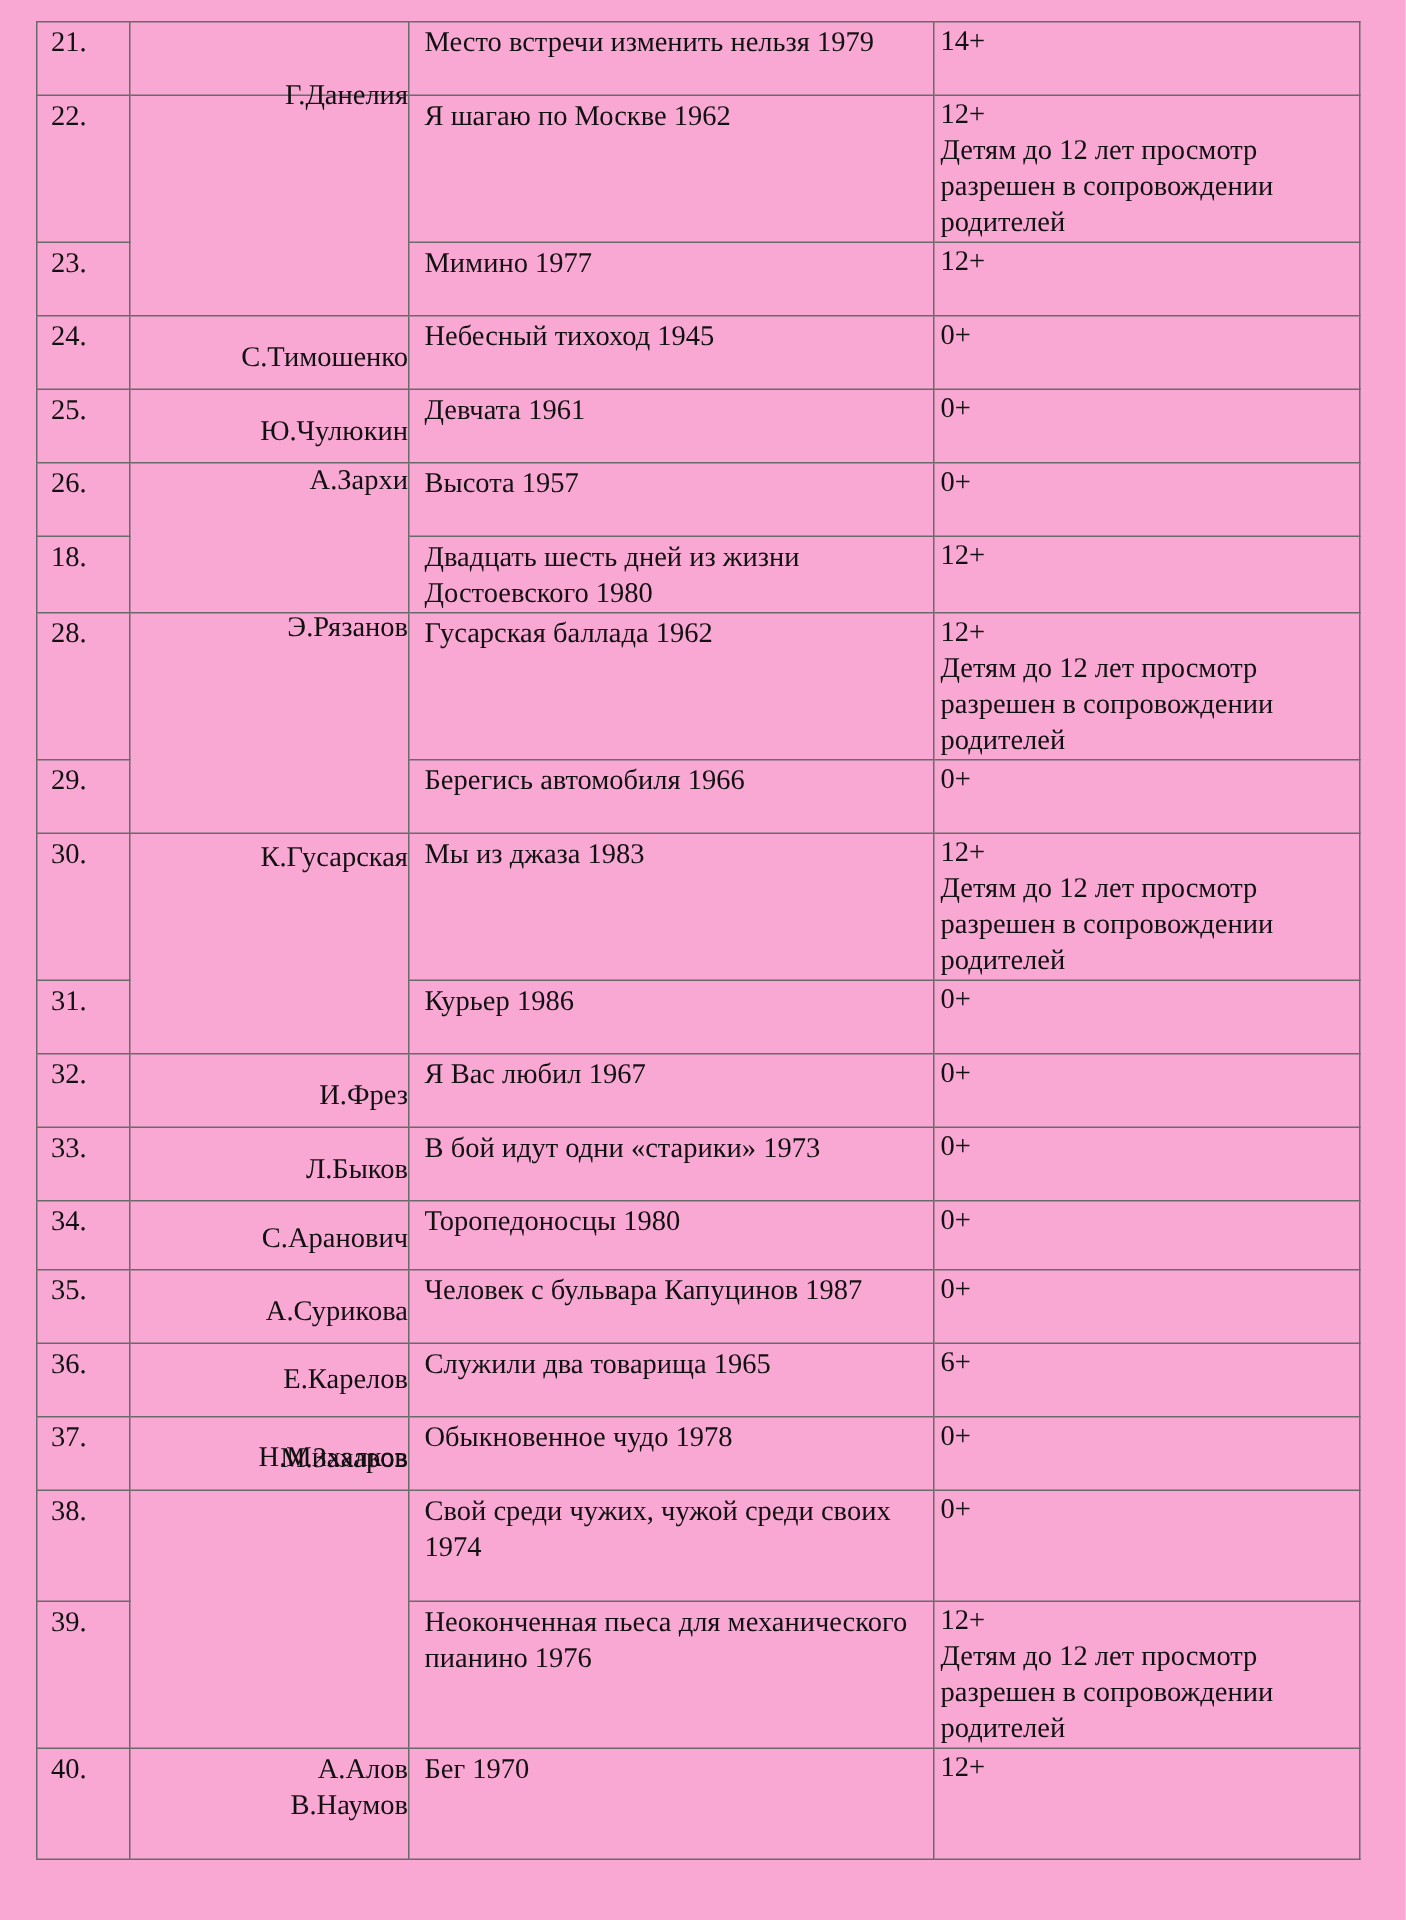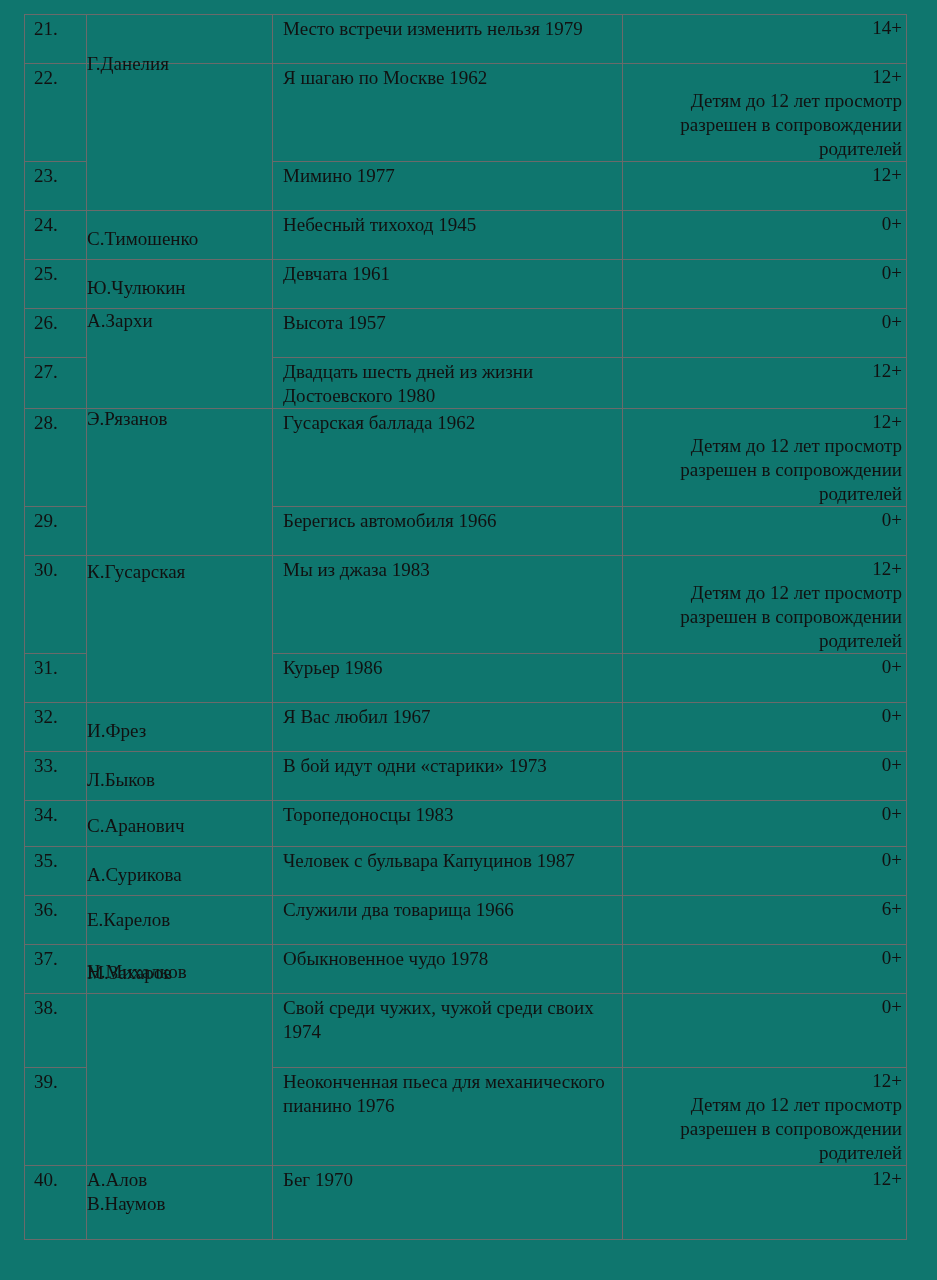--- a/index.html
+++ b/index.html
@@ -1,38 +1,38 @@
 <!DOCTYPE html>
 <html><head>
 <meta charset="utf-8">
 <style>
   html, body { margin: 0; padding: 0; background: #ffffff; }
   body { width: 937px; height: 1280px; position: relative; overflow: hidden; }
-  .page { position: absolute; left: 0; top: 0; width: 937px; height: 1280px; background: #0f766e; }
+  .page { position: absolute; left: 0; top: 0; width: 937px; height: 1280px; background: #f9a8d4; }
   table.films {
     position: absolute;
     left: 24px; top: 14px;
     border-collapse: collapse;
     table-layout: fixed;
     width: 882px;
     font-family: "Liberation Serif", "DejaVu Serif", serif;
     font-size: 19px;
     line-height: 24px;
     color: #111;
   }
   table.films td {
     border: 1.5px solid #6a6a6a;
     vertical-align: top;
     padding: 0;
   }
   td.num { padding: 2px 0 0 9px !important; text-align: left; }
-  td.dir { text-align: left; vertical-align: middle; }
+  td.dir { text-align: right; vertical-align: middle; }
   td.dir.lower { vertical-align: top; margin-top: 19px; }
   td.title { padding: 2px 6px 0 10px !important; text-align: left; margin-left: 16px; }
-  td.rating { text-align: right; padding: 1px 4px 0 4px !important; }
+  td.rating { text-align: left; padding: 1px 4px 0 4px !important; }
   .dir-inner { display: block; }
   .rating-note { display: block; }
 </style>
 </head>
 <body>
 
 <div class="page">
 <table class="films">
   <colgroup>
     <col style="width:62px">
@@ -84,21 +84,21 @@
     <tr style="height:49px">
       <td class="num">26.</td>
       <td class="dir" rowspan="2">
             <span class="dir-inner">А.Зархи</span>
           </td>
       <td class="title">Высота 1957</td>
       <td class="rating"><span>0+</span></td>
     </tr>
 
     <tr style="height:49px">
-      <td class="num">27.</td>
+      <td class="num">18.</td>
       <td class="title">Двадцать шесть дней из жизни Достоевского 1980</td>
       <td class="rating"><span>12+</span></td>
     </tr>
 
     <tr style="height:98px">
       <td class="num">28.</td>
       <td class="dir" rowspan="2">
             <span class="dir-inner" style="position:relative; top:-2px">Э.Рязанов</span>
           </td>
       <td class="title">Гусарская баллада 1962</td>
@@ -142,35 +142,35 @@
     <tr style="height:49px">
       <td class="num">33.</td>
       <td class="dir" style="vertical-align:bottom; padding-bottom:8px">Л.Быков</td>
       <td class="title">В бой идут одни «старики» 1973</td>
       <td class="rating"><span>0+</span></td>
     </tr>
 
     <tr style="height:46px">
       <td class="num">34.</td>
       <td class="dir" style="vertical-align:bottom; padding-bottom:8px">С.Аранович</td>
-      <td class="title">Торопедоносцы 1983</td>
+      <td class="title">Торопедоносцы 1980</td>
       <td class="rating"><span>0+</span></td>
     </tr>
 
     <tr style="height:49px">
       <td class="num">35.</td>
       <td class="dir" style="vertical-align:bottom; padding-bottom:8px">А.Сурикова</td>
       <td class="title">Человек с бульвара Капуцинов 1987</td>
       <td class="rating"><span>0+</span></td>
     </tr>
 
     <tr style="height:49px">
       <td class="num">36.</td>
       <td class="dir" style="vertical-align:bottom; padding-bottom:12px">Е.Карелов</td>
-      <td class="title">Служили два товарища 1966</td>
+      <td class="title">Служили два товарища 1965</td>
       <td class="rating"><span>6+</span></td>
     </tr>
 
     <tr style="height:49px">
       <td class="num">37.</td>
       <td class="dir" style="vertical-align:bottom; padding-bottom:8px">М.Захаров</td>
       <td class="title">Обыкновенное чудо 1978</td>
       <td class="rating"><span>0+</span></td>
     </tr>
 

